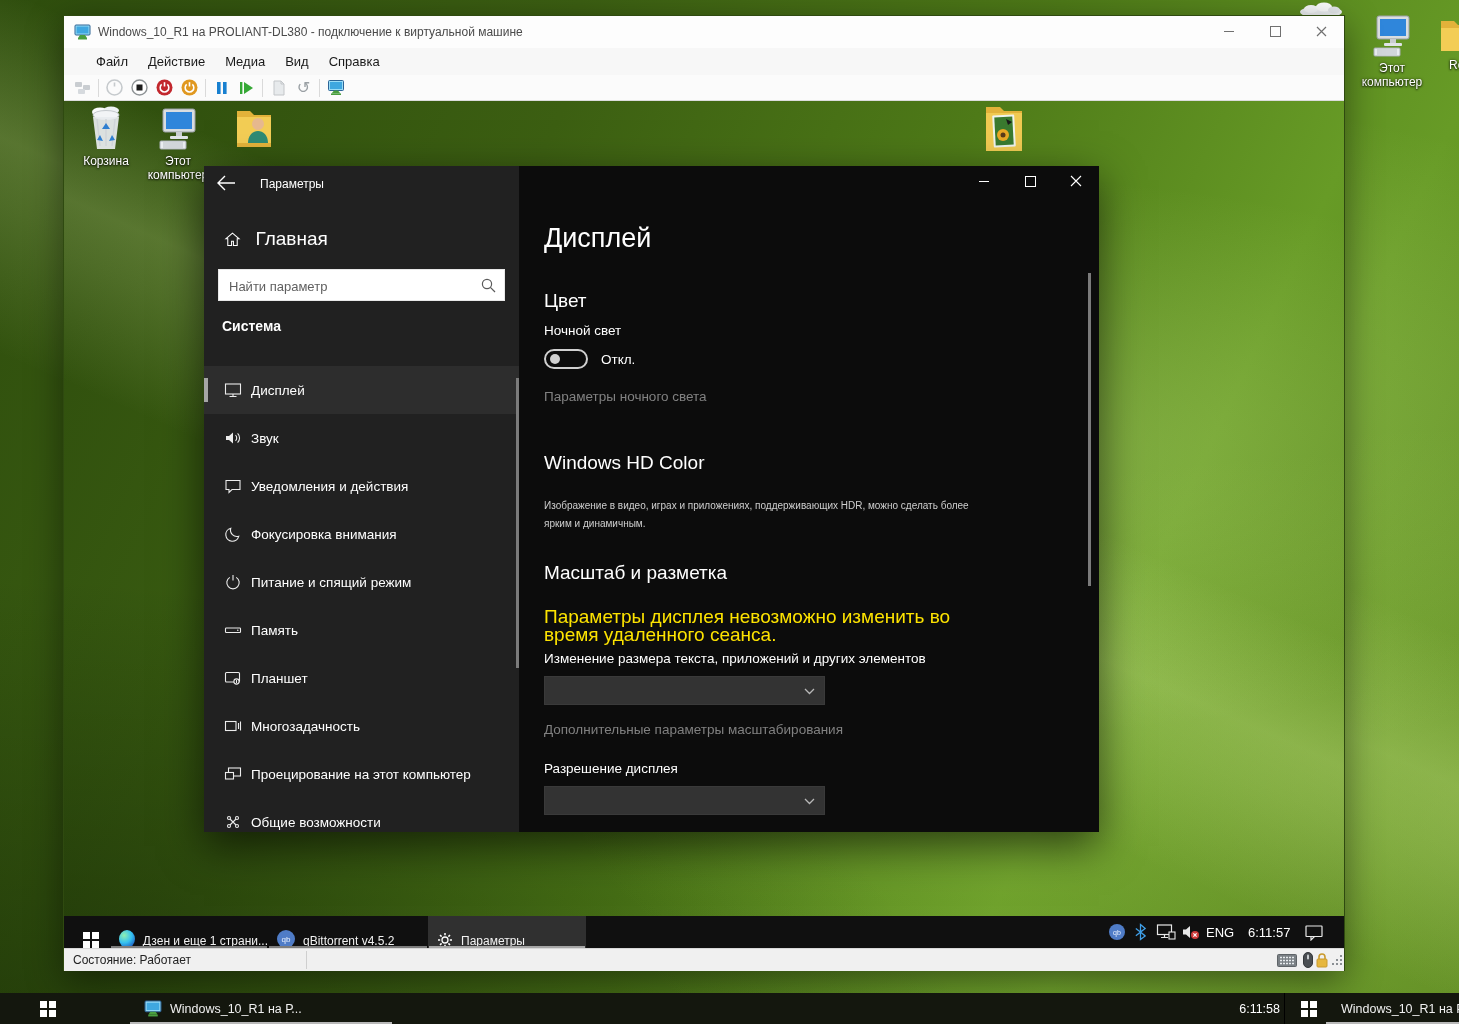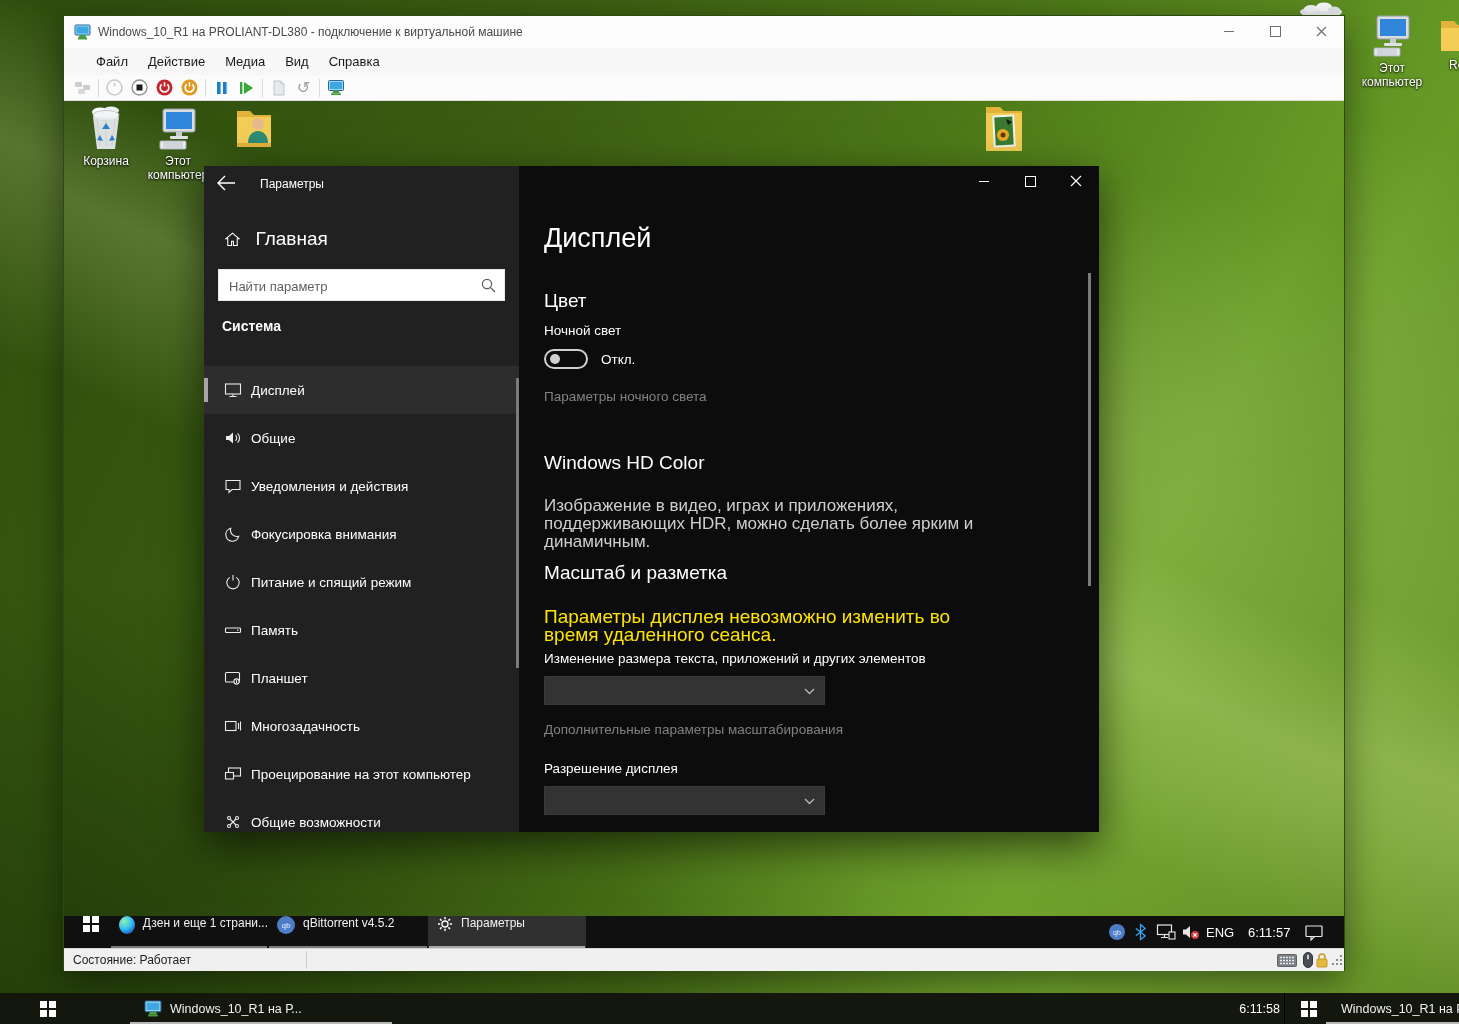--- a/index.html
+++ b/index.html
@@ -38,21 +38,21 @@
     box-sizing:border-box;display:flex;align-items:center;padding-left:6px;}
   .tb{width:25px;height:22px;display:flex;align-items:center;justify-content:center;}
   .tbsep{width:1px;height:18px;background:#dadada;margin:0 3px;}
   #vmdisplay{left:0;top:85px;width:1280px;height:847px;overflow:hidden;}
   #vmstatus{left:0;top:932px;width:1280px;height:23px;background:#f0f0f0;border-top:1px solid #d8d8d8;
     box-sizing:border-box;}
   #vmstatus .stxt{left:9px;top:4px;font-size:12px;color:#222;}
   #vmstatus .ssep{left:242px;top:2px;width:1px;height:18px;background:#cfcfcf;}
   
   #vmtaskbar{left:0;top:815px;width:1280px;height:32px;background:#101010;}
-  .tbitem{position:absolute;top:0;height:32px;display:flex;align-items:flex-start;padding-left:9px;
+  .tbitem{position:absolute;top:0;height:32px;display:flex;align-items:flex-end;padding-left:9px;
     box-sizing:border-box;}
   .tbitem .tlabel{margin-left:8px;font-size:12px;color:#f2f2f2;white-space:nowrap;}
   .tbitem .uline{position:absolute;left:1px;right:1px;bottom:0;height:2px;background:#7d7d7d;}
   .tbitem.active{background:#303030;}
   .tbitem.active .uline{background:#a6a6a6;}
   .winlogo{display:grid;grid-template-columns:7px 7px;grid-template-rows:7px 7px;gap:2px;}
   .winlogo i{background:#fff;}
   .tray{position:absolute;top:0;height:32px;display:flex;align-items:center;color:#fff;}
   
   #setwin{left:140px;top:65px;width:895px;height:666px;background:#0c0c0c;overflow:hidden;
@@ -69,21 +69,21 @@
     box-sizing:border-box;}
   #searchbox input{position:absolute;left:8px;top:1px;width:240px;height:28px;border:none;outline:none;
     font-size:13px;color:#222;font-family:inherit;background:transparent;}
   #searchbox input::placeholder{color:#5f5f5f;opacity:1;}
   #searchbox .sicon{position:absolute;right:7px;top:7px;}
   .seclabel{font-size:14px;font-weight:bold;color:#fff;}
   #content .h1{font-size:27px;font-weight:300;color:#fff;}
   #content .h2{font-size:19px;font-weight:400;color:#fff;}
   #content .body{font-size:13.5px;color:#fff;}
   #content .muted{font-size:13.5px;color:#818181;}
-  #content .para{font-size:17px;color:#cecece;line-height:18px;}
+  #content .para{font-size:10px;color:#cecece;line-height:18px;}
   #content .warn{font-size:19px;line-height:18px;}
   .toggle{width:40px;height:16px;border:2px solid #d0d0d0;border-radius:11px;position:relative;}
   .toggle .knob{position:absolute;left:4px;top:3px;width:10px;height:10px;border-radius:50%;background:#d0d0d0;}
   .dd{position:absolute;width:281px;height:29px;background:#333;border:1px solid #3a3a3a;box-sizing:border-box;}
   .dd svg{position:absolute;right:9px;top:11px;}
   .vscroll{position:absolute;width:3px;background:#7b7b7b;}
   
   #hosttaskbar{left:0;top:993px;width:1459px;height:31px;background:#14170e;}
   .htitem{position:absolute;top:0;height:31px;display:flex;align-items:center;}
   .htitem .tlabel{margin-left:8px;font-size:12.5px;color:#f0f0f0;white-space:nowrap;}
@@ -311,21 +311,21 @@
             <rect x="1.5" y="3" width="15" height="10" fill="none" stroke="#ececec" stroke-width="1.1"></rect>
             <path d="M9 13v2.5M5.5 15.5h7" stroke="#ececec" stroke-width="1.1" fill="none"></path>
           </svg>
           <span class="nlabel">Дисплей</span>
         </div>
         <div class="navrow" style="top:248px;">
           <svg class="nicon" width="18" height="18" viewBox="0 0 18 18">
             <path d="M2 7v4h3l4 3.5v-11L5 7z" fill="#ececec"></path>
             <path d="M11.5 6.2a3.8 3.8 0 0 1 0 5.6M13.6 4.3a6.6 6.6 0 0 1 0 9.4" fill="none" stroke="#ececec" stroke-width="1.1"></path>
           </svg>
-          <span class="nlabel">Общие</span>
+          <span class="nlabel">Звук</span>
         </div>
         <div class="navrow" style="top:296px;">
           <svg class="nicon" width="18" height="18" viewBox="0 0 18 18">
             <path d="M2 3.5h14v9H8l-3 3v-3H2z" fill="none" stroke="#ececec" stroke-width="1.1"></path>
           </svg>
           <span class="nlabel">Уведомления и действия</span>
         </div>
         <div class="navrow" style="top:344px;">
           <svg class="nicon" width="18" height="18" viewBox="0 0 18 18">
             <path d="M14.8 11.2A6.4 6.4 0 0 1 6.8 3.2 6.6 6.6 0 1 0 14.8 11.2z" fill="none" stroke="#ececec" stroke-width="1.1"></path>

